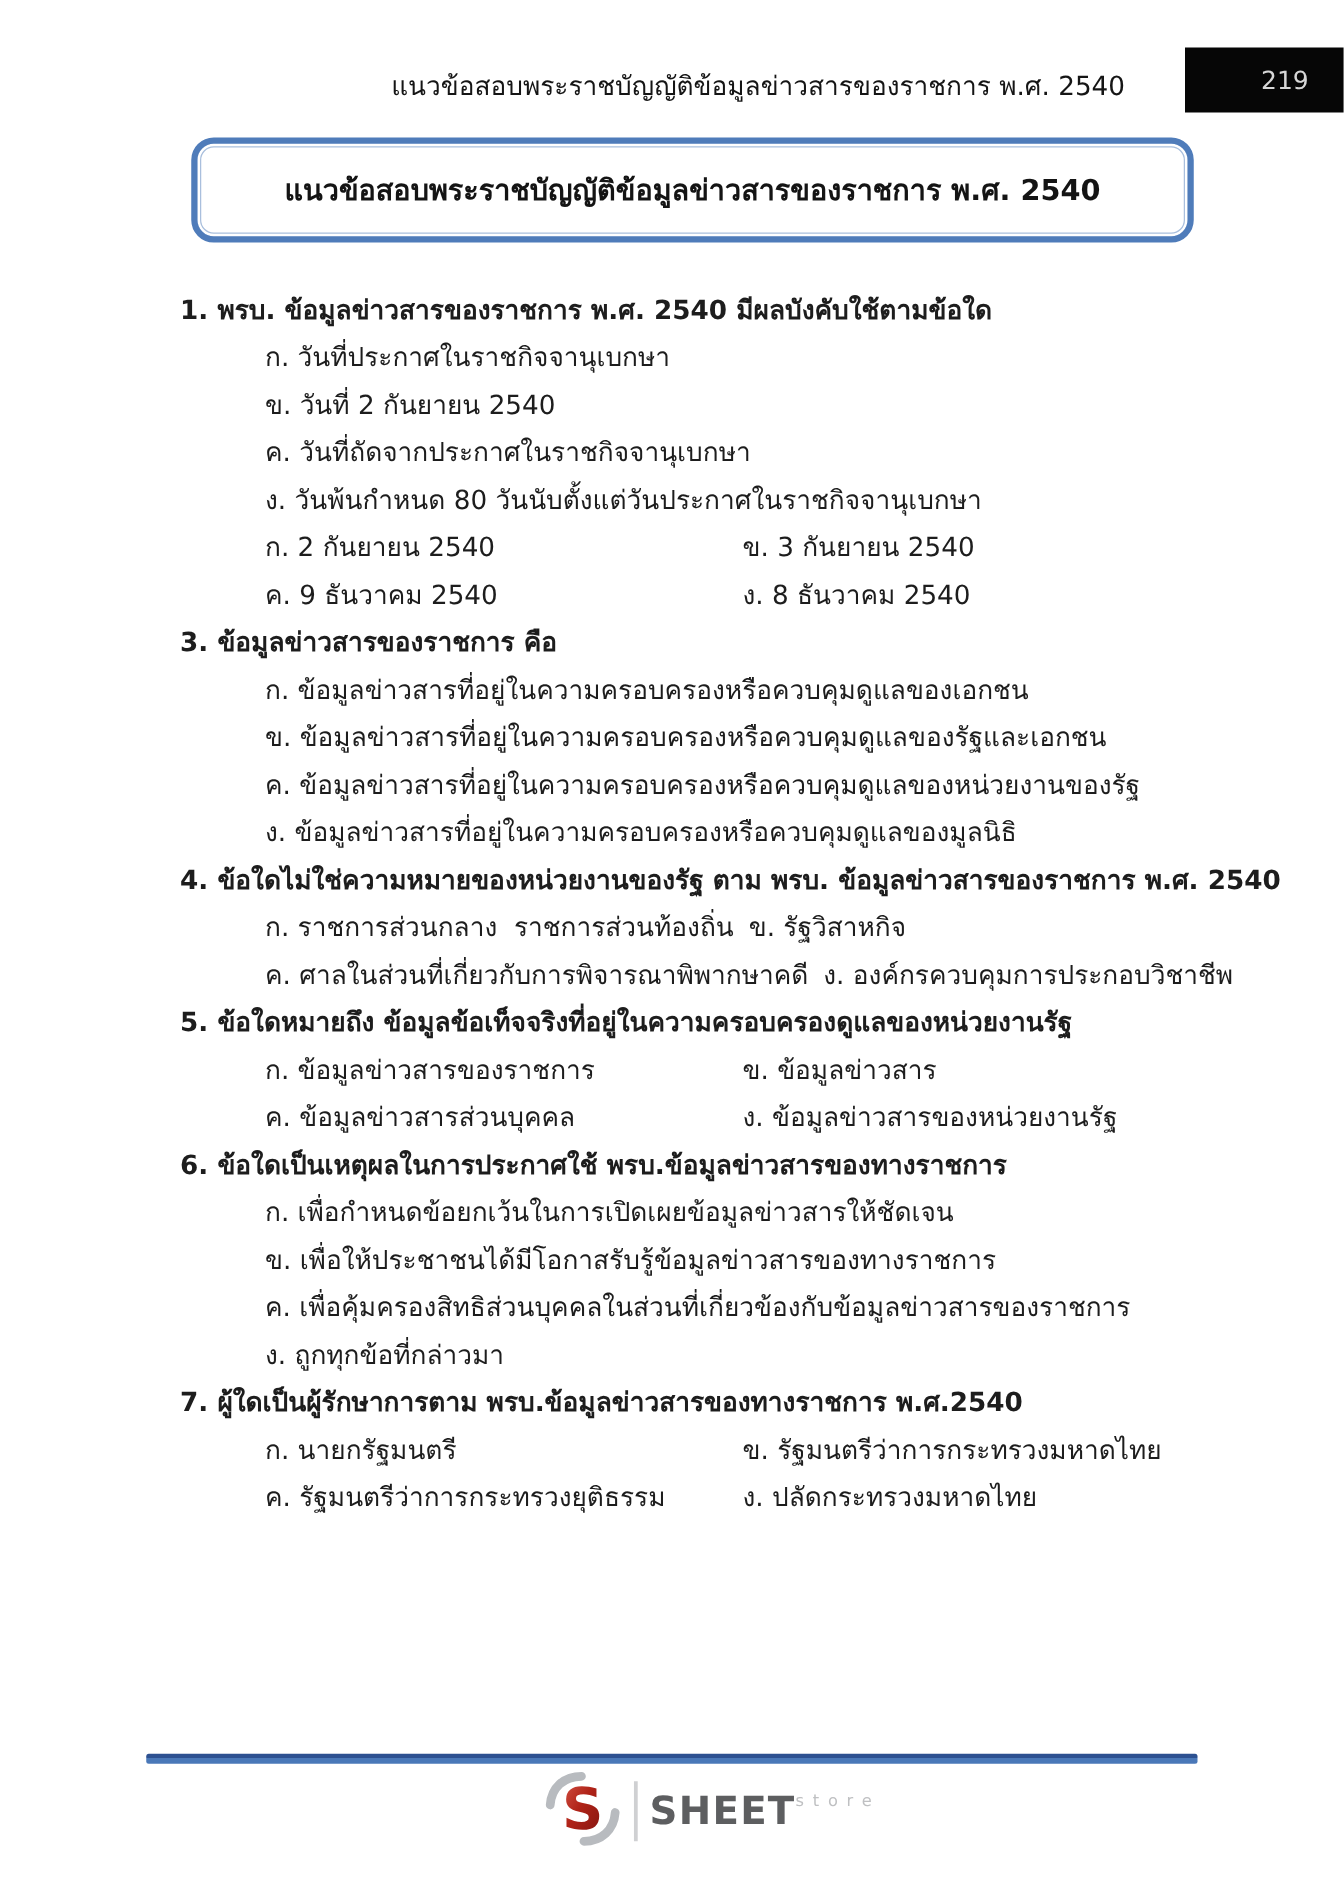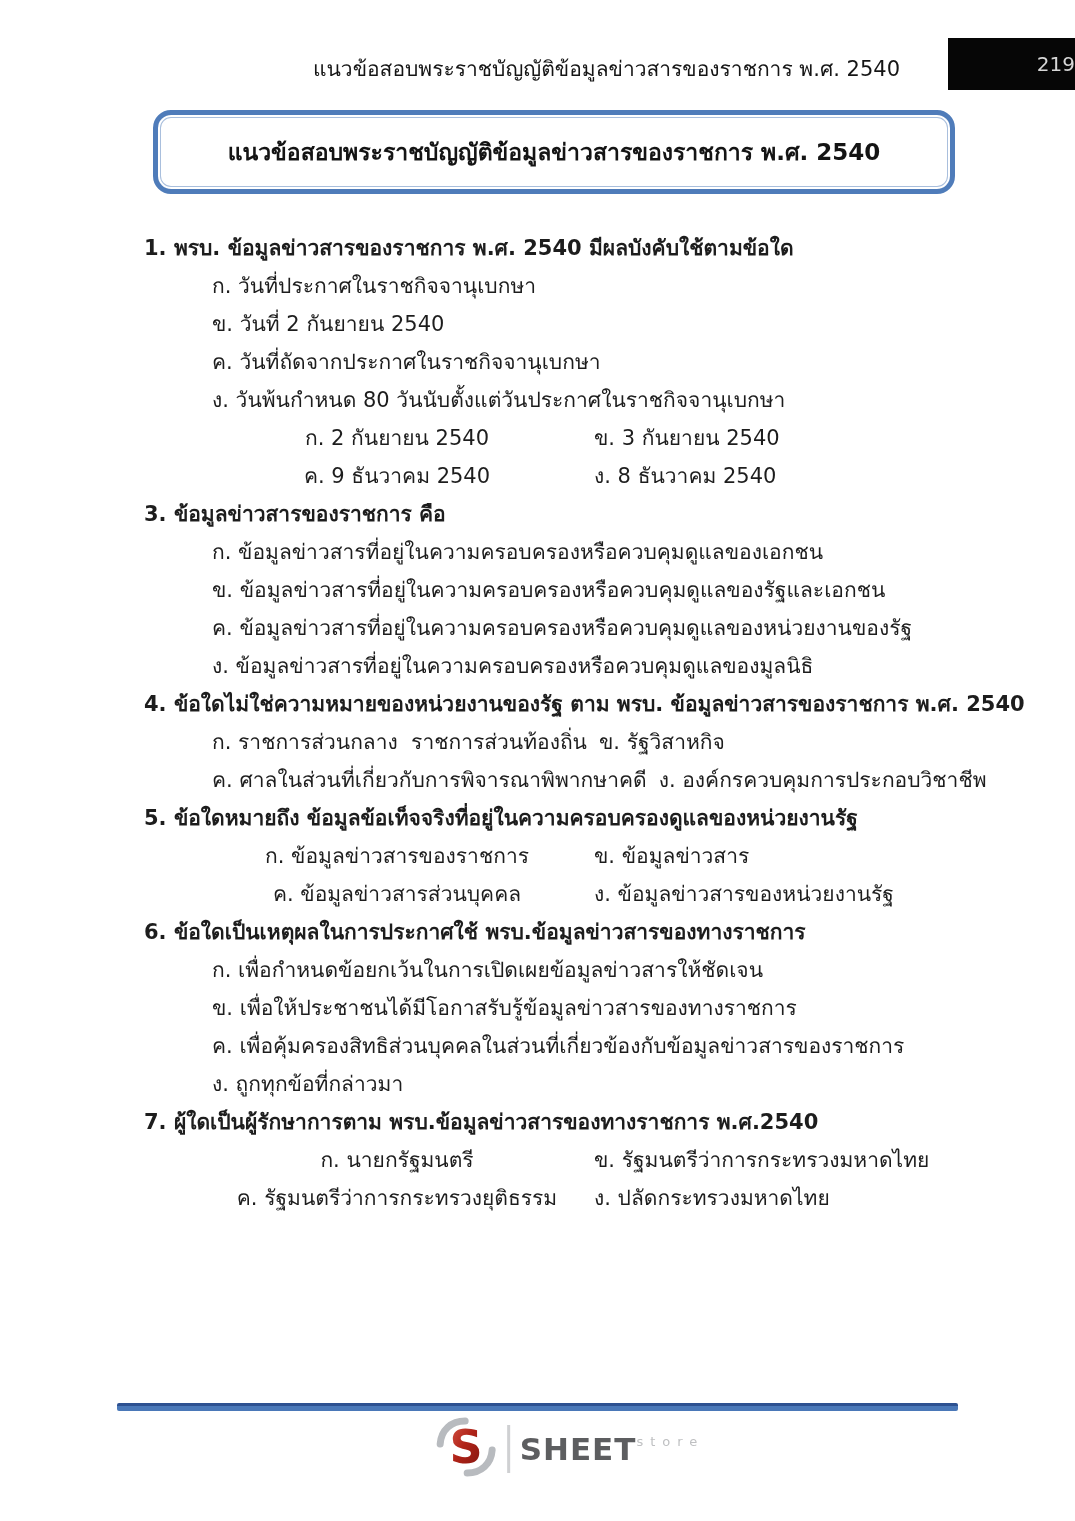--- a/index.html
+++ b/index.html
@@ -35,21 +35,21 @@
     top:38px;
     right:0;
     width:127px;
     height:52px;
     background:#060606;
     color:#d6d6d6;
     font-size:20px;
     display:flex;
     align-items:center;
     justify-content:flex-end;
-    padding-right:0;
+    padding-right:28px;
   }
   
   .title-box{
     position:absolute;
     top:110px;
     left:153px;
     width:802px;
     height:84px;
     border:5px solid var(--accent-blue);
     border-radius:18px;
@@ -83,21 +83,20 @@
   .opt-row{
     padding-left:68px;
     font-size:21px;
     line-height:38px;
   }
   .opt-row.two{display:flex;}
   .opt-row.two .opt:first-child{
     min-width:382px;
     flex:0 0 auto;
     padding-right:12px;
-    text-align:center;
   }
   .opt{white-space:nowrap;}
   
   .footer-rule{
     position:absolute;
     top:1403px;
     left:117px;
     width:841px;
     height:8px;
     border-radius:2px;

